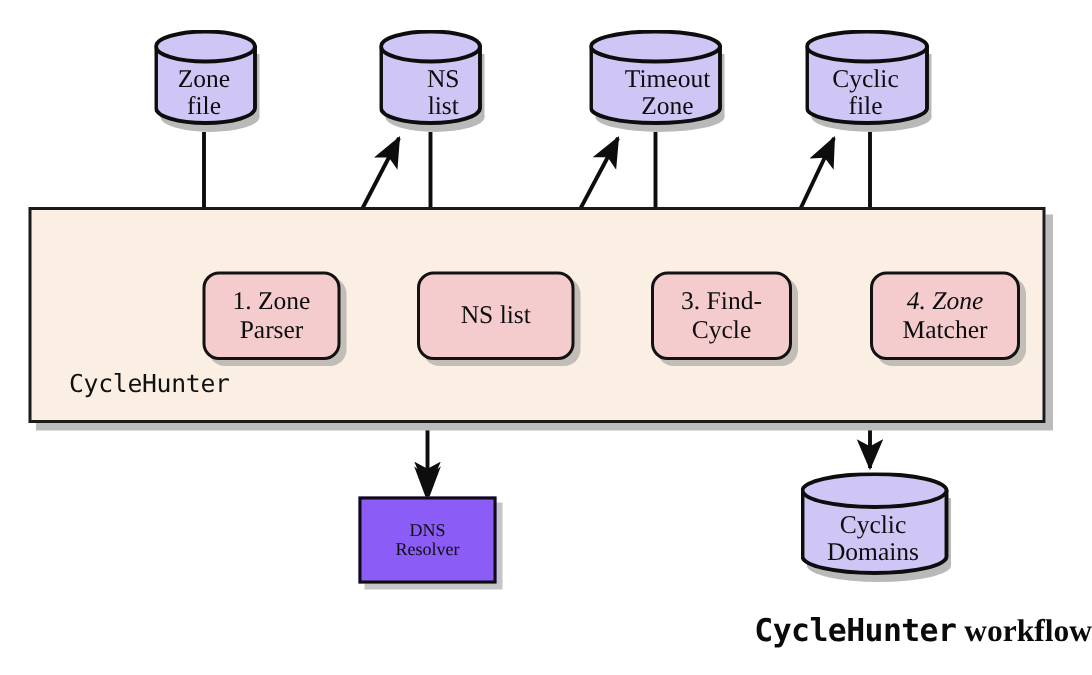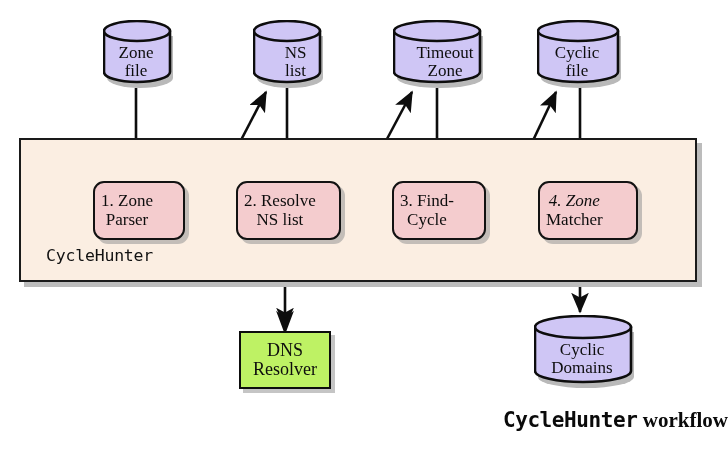--- a/index.html
+++ b/index.html
@@ -53,41 +53,42 @@
   
   .proc {
     position: absolute;
     background: #f4ccce;
     border: 2.4px solid #121212;
     border-radius: 11px;
     box-sizing: border-box;
     z-index: 3;
     display: flex;
     align-items: center;
-    justify-content: flex-start;
+    justify-content: center;
     text-align: center;
     font-size: 17px;
     line-height: 1.07;
     color: #0d0d0d;
     box-shadow: 4px 4px 0 rgba(150,150,150,0.55);
+    margin-left: 42px;
   }
   .proc span { display: block; padding: 0 3px; }
 
   
   .resolver {
     position: absolute;
-    background: #bef264;
+    background: #8b5cf6;
     border: 2.6px solid #0d0d0d;
     box-sizing: border-box;
     z-index: 3;
     display: flex;
     align-items: center;
     justify-content: center;
     text-align: center;
-    font-size: 18px;
+    font-size: 12px;
     line-height: 1.07;
     color: #0d0d0d;
     box-shadow: 4px 4px 0 rgba(150,150,150,0.55);
   }
 
   
   .cyl {
     position: absolute;
     z-index: 3;
   }
@@ -243,21 +244,20 @@
   
   <div class="proc" style="left:93px; top:181px; width:92px; height:59px;">
     <span>
       <span style="display: block;">1. Zone</span>
       <span style="display: block;">Parser</span>
     </span>
   </div>
 
   <div class="proc" style="left:236px; top:181px; width:105px; height:59px;">
     <span>
-      <span style="display: block;">2. Resolve</span>
       <span style="display: block;">NS list</span>
     </span>
   </div>
 
   <div class="proc" style="left:392px; top:181px; width:94px; height:59px;">
     <span>
       <span style="display: block;">3. Find-</span>
       <span style="display: block;">Cycle</span>
     </span>
   </div>

